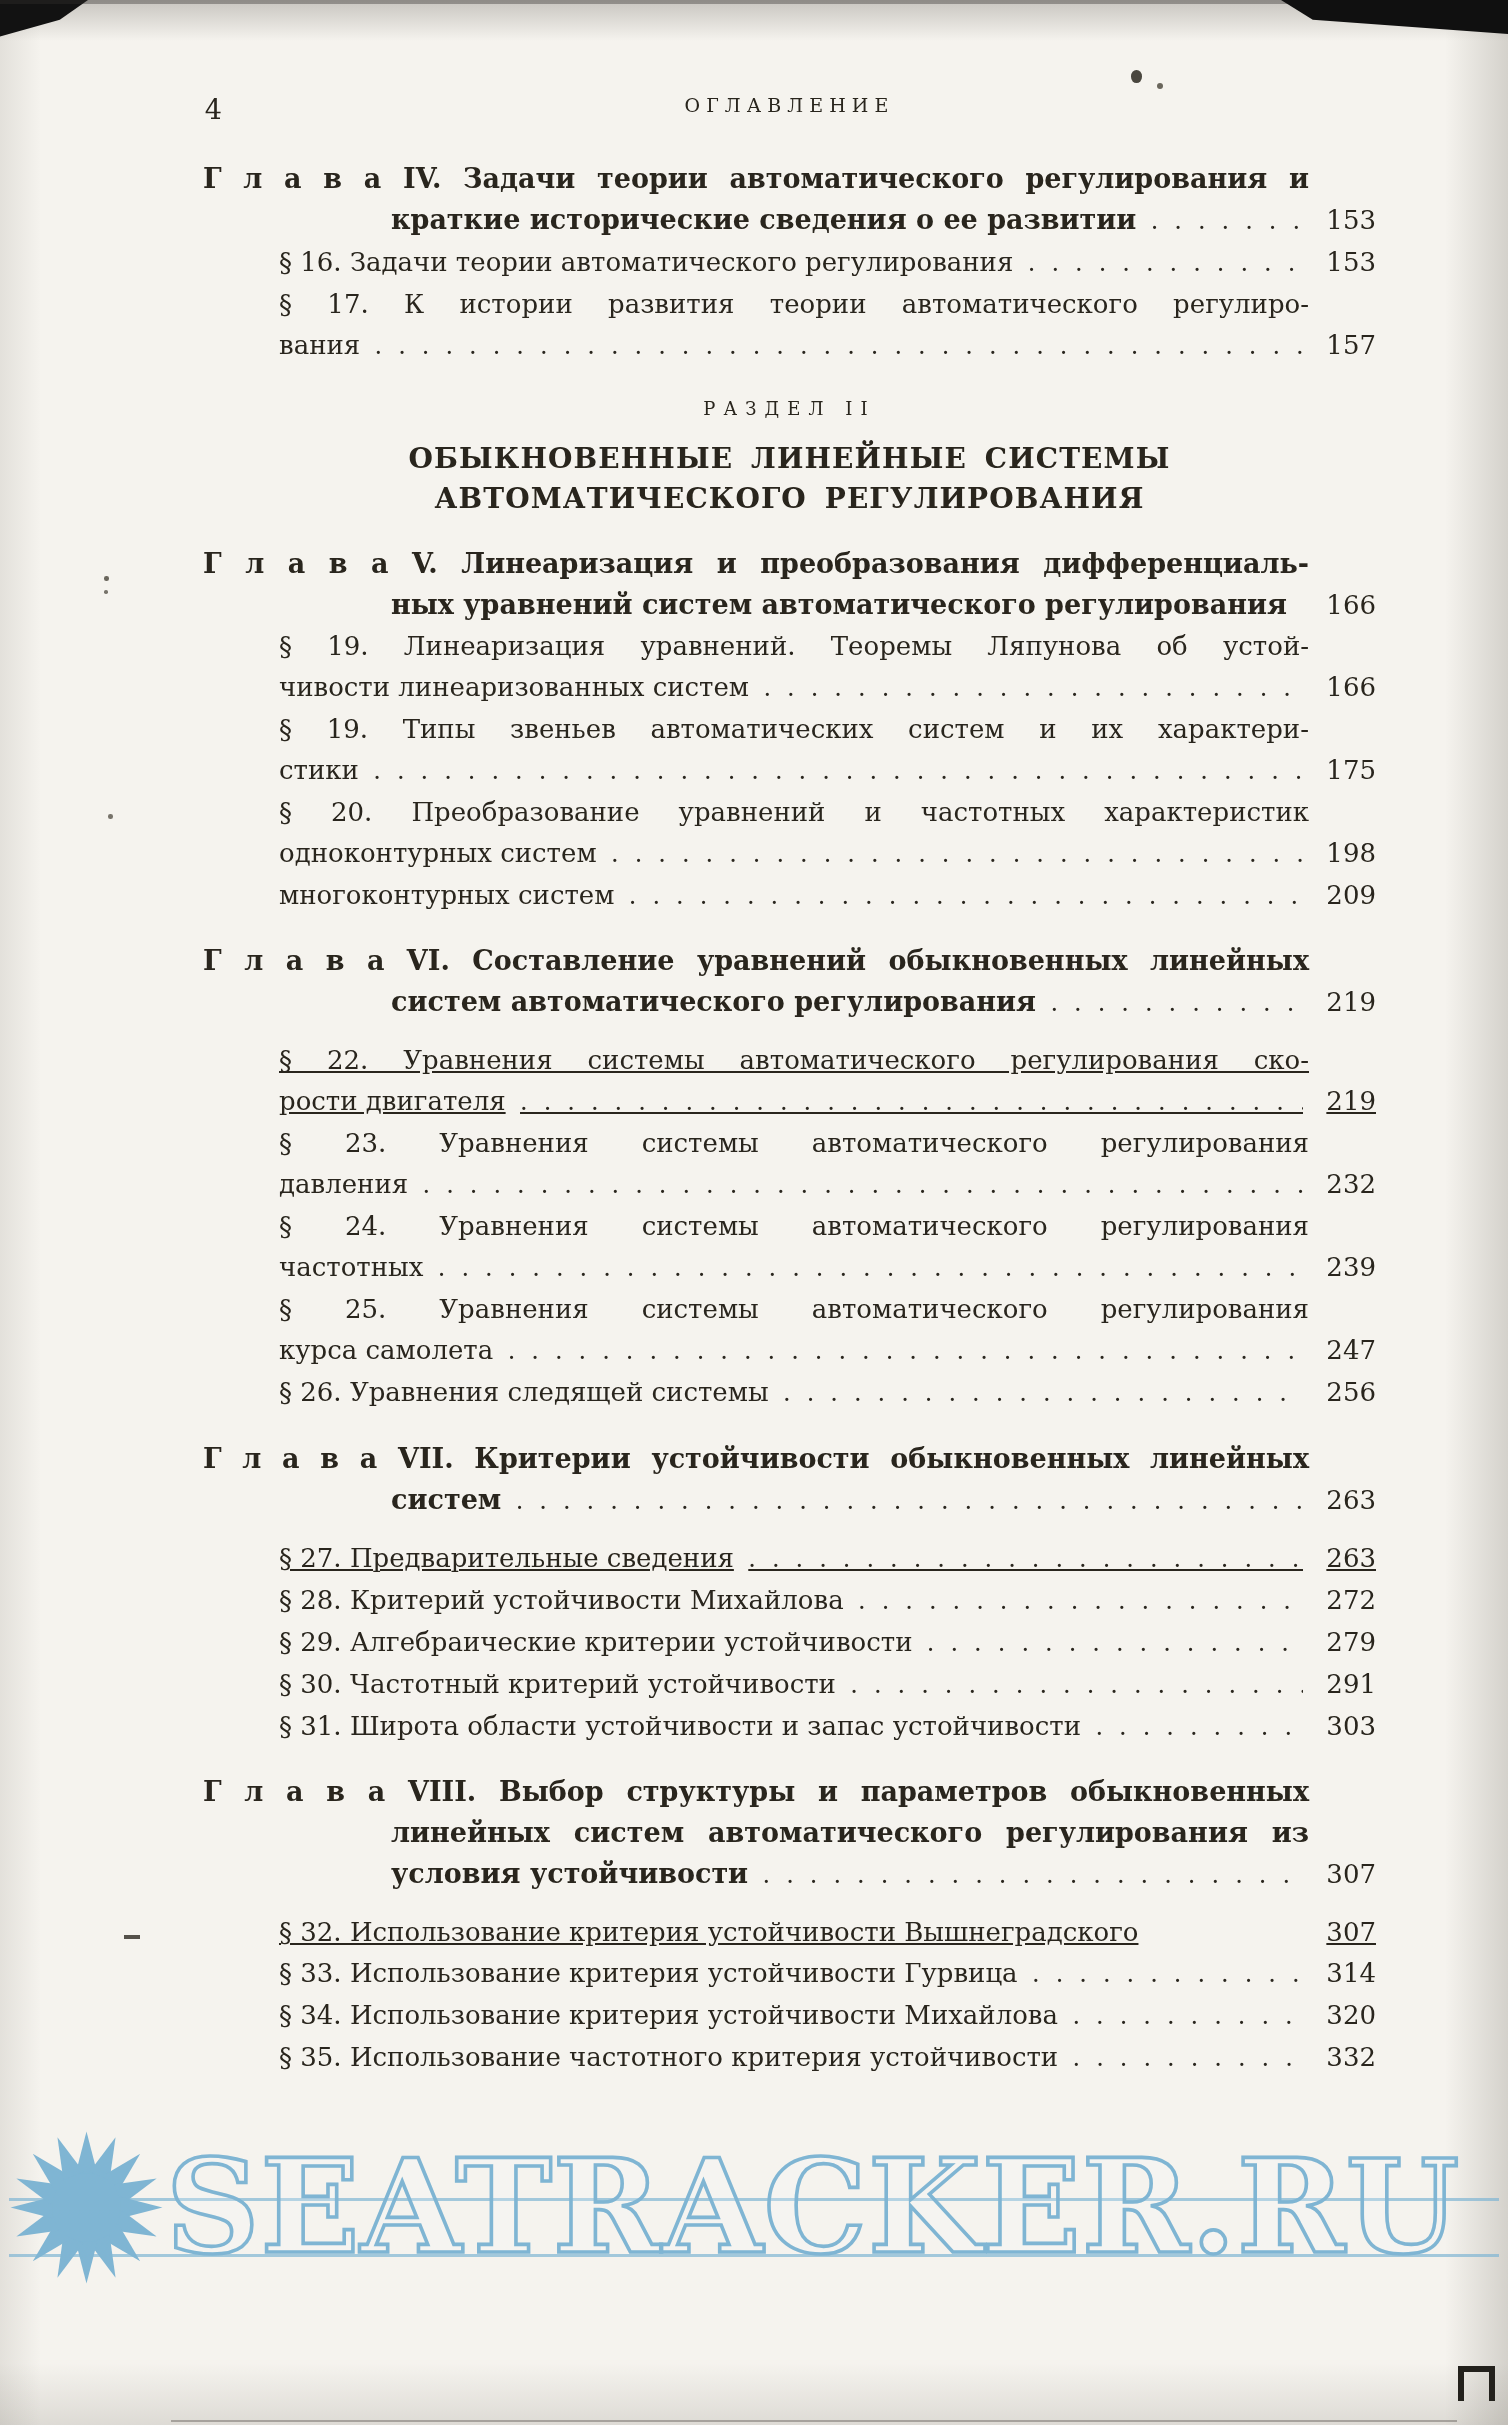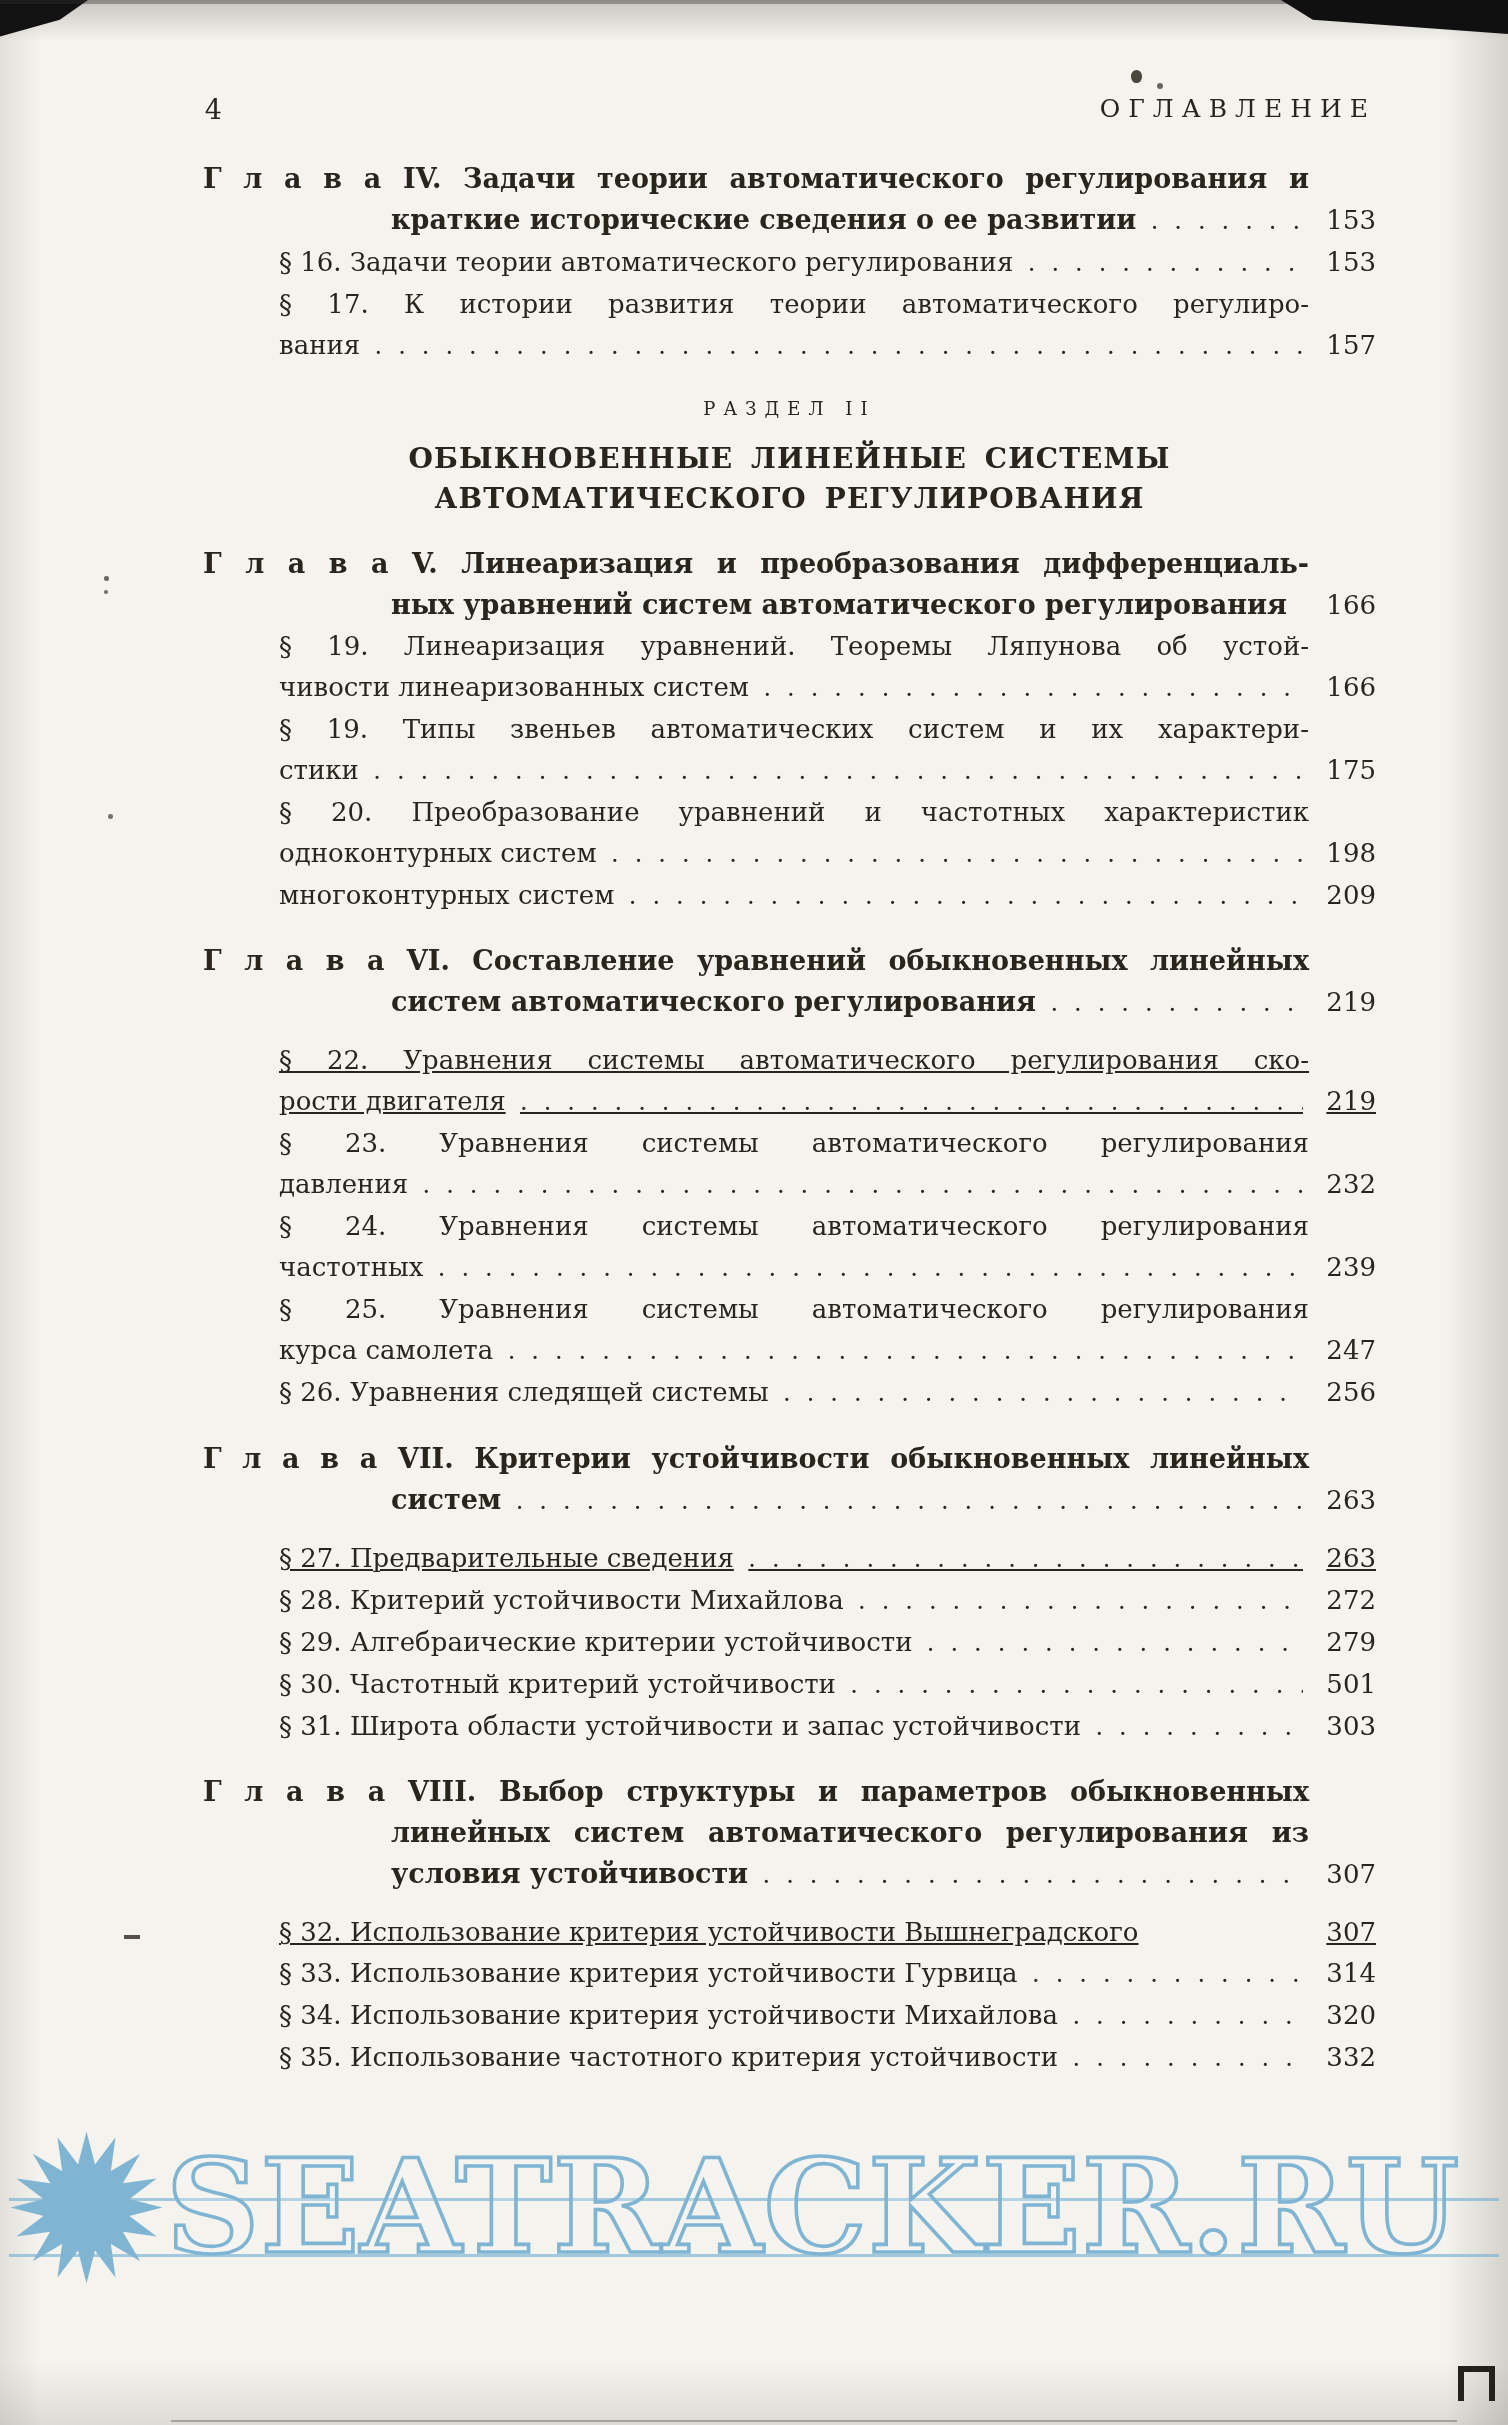--- a/index.html
+++ b/index.html
@@ -12,21 +12,21 @@
     position: absolute; inset: 0; pointer-events: none;
     background:
       linear-gradient(180deg, rgba(70,65,58,.26) 0, rgba(70,65,58,0) 41px),
       linear-gradient(270deg, rgba(95,90,80,.22) 0, rgba(95,90,80,0) 63px),
       linear-gradient(90deg, rgba(95,90,80,.12) 0, rgba(95,90,80,0) 41px),
       linear-gradient(0deg, rgba(95,90,80,.16) 0, rgba(95,90,80,0) 63px);
   }
   .content { position: relative; padding: 94px 132px 0 203px; }
   .header { position: relative; height: 41px; }
   .page-num { position: absolute; left: 1.8px; top: 0; font-size: 27px; }
-  .header-title { position: absolute; left: 0; right: 0; top: 0; text-align: right; font-size: 25px; letter-spacing: .32em; }
+  .header-title { position: absolute; left: 0; right: 0; top: 0; text-align: center; font-size: 19px; letter-spacing: .32em; }
   .toc { margin-top: 10.8px; }
   .entry { font-size: 26px; }
   .entry.chapter { font-weight: bold; font-size: 27px; margin-top: 23.4px; }
   .entry.gap { margin-top: 16px; text-decoration: underline; }
   .line { line-height: 41px; }
   .chapter .line { margin-left: 188px; }
   .chapter .line:first-child { margin-left: 0; }
   .section .line { margin-left: 76px; }
   .section .line:first-child { margin-left: 76px; }
   .line:not(.last) { text-align: justify; text-align-last: justify; padding-right: 67px; }
@@ -227,21 +227,21 @@
           <div class="line last">
             <span class="txt">§ 29. Алгебраические критерии устойчивости</span>
             <span class="leader">........................................................................................................................</span>
             <span class="pg">279</span>
           </div>
         </div>
         <div class="entry section">
           <div class="line last">
             <span class="txt">§ 30. Частотный критерий устойчивости</span>
             <span class="leader">........................................................................................................................</span>
-            <span class="pg">501</span>
+            <span class="pg">291</span>
           </div>
         </div>
         <div class="entry section">
           <div class="line last">
             <span class="txt">§ 31. Широта области устойчивости и запас устойчивости</span>
             <span class="leader">........................................................................................................................</span>
             <span class="pg">303</span>
           </div>
         </div>
         <div class="entry chapter">

